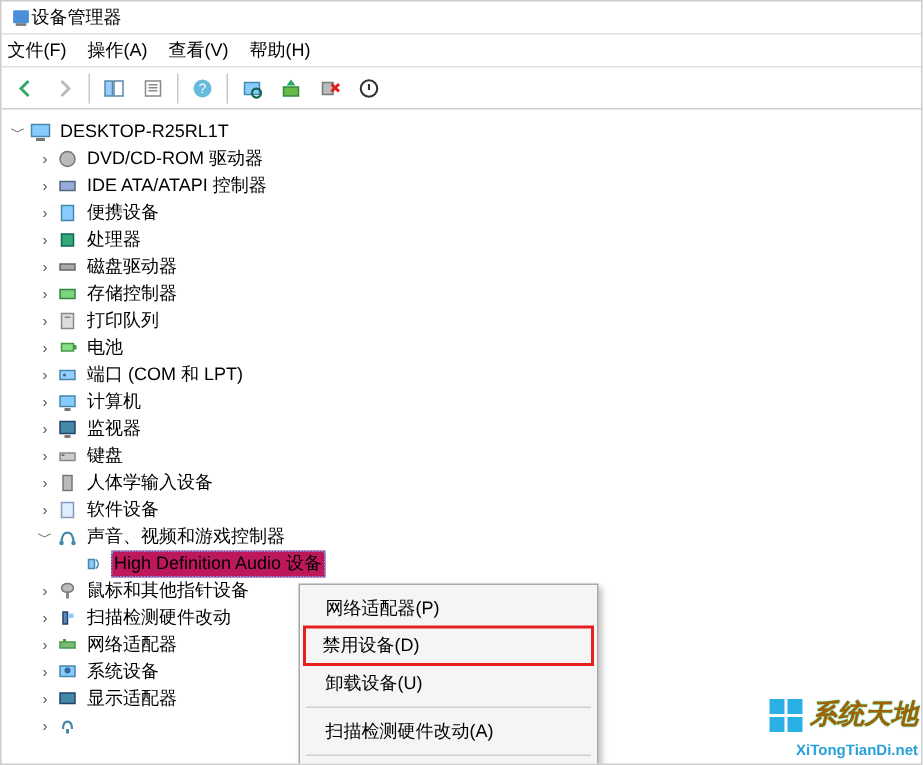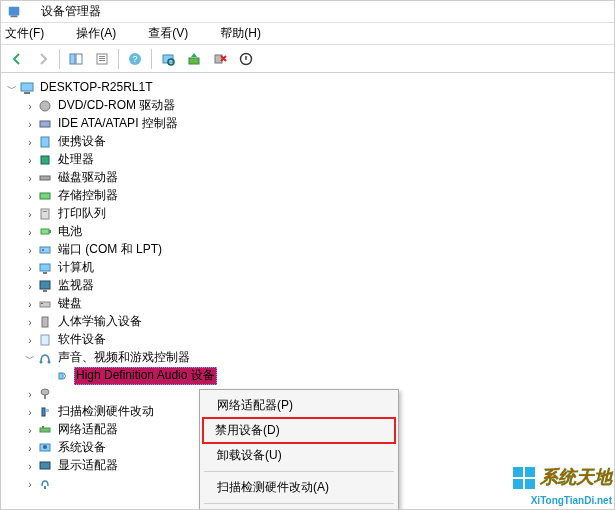--- a/index.html
+++ b/index.html
@@ -12,31 +12,31 @@
     position: relative;
     overflow: hidden;
     border: 1px solid #ccc;
   }
   .titlebar {
     display: flex;
     align-items: center;
     height: 22px;
     padding: 0 6px;
     border-bottom: 1px solid #e0e0e0;
-    gap: 20px;
+    gap: 0;
   }
   .titlebar .ticon {
     width: 14px; height: 14px;
   }
   .menubar {
     display: flex;
     align-items: center;
     height: 22px;
     padding: 0 4px;
-    gap: 32px;
+    gap: 14px;
     border-bottom: 1px solid #e0e0e0;
   }
   .menubar span { cursor: default; }
   .toolbar {
     display: flex;
     align-items: center;
     height: 28px;
     padding: 0 4px;
     gap: 2px;
     border-bottom: 1px solid #d0d0d0;
@@ -387,20 +387,21 @@
       </div>
       <div class="node">
         <span class="indent"></span>
         <span class="toggle">›</span>
         <span class="nicon">
           <svg width="14" height="14">
             <ellipse cx="7" cy="5" rx="4" ry="3" fill="#bbb" stroke="#777"></ellipse>
             <rect x="6" y="7" width="2" height="5" fill="#888"></rect>
           </svg>
         </span>
+        <span class="label">鼠标和其他指针设备</span>
       </div>
       <div class="node">
         <span class="indent"></span>
         <span class="toggle">›</span>
         <span class="nicon">
           <svg width="14" height="14">
             <rect x="4" y="3" width="3" height="8" fill="#58b" stroke="#246"></rect>
             <rect x="8" y="4" width="3" height="3" fill="#8cf"></rect>
           </svg>
         </span>

